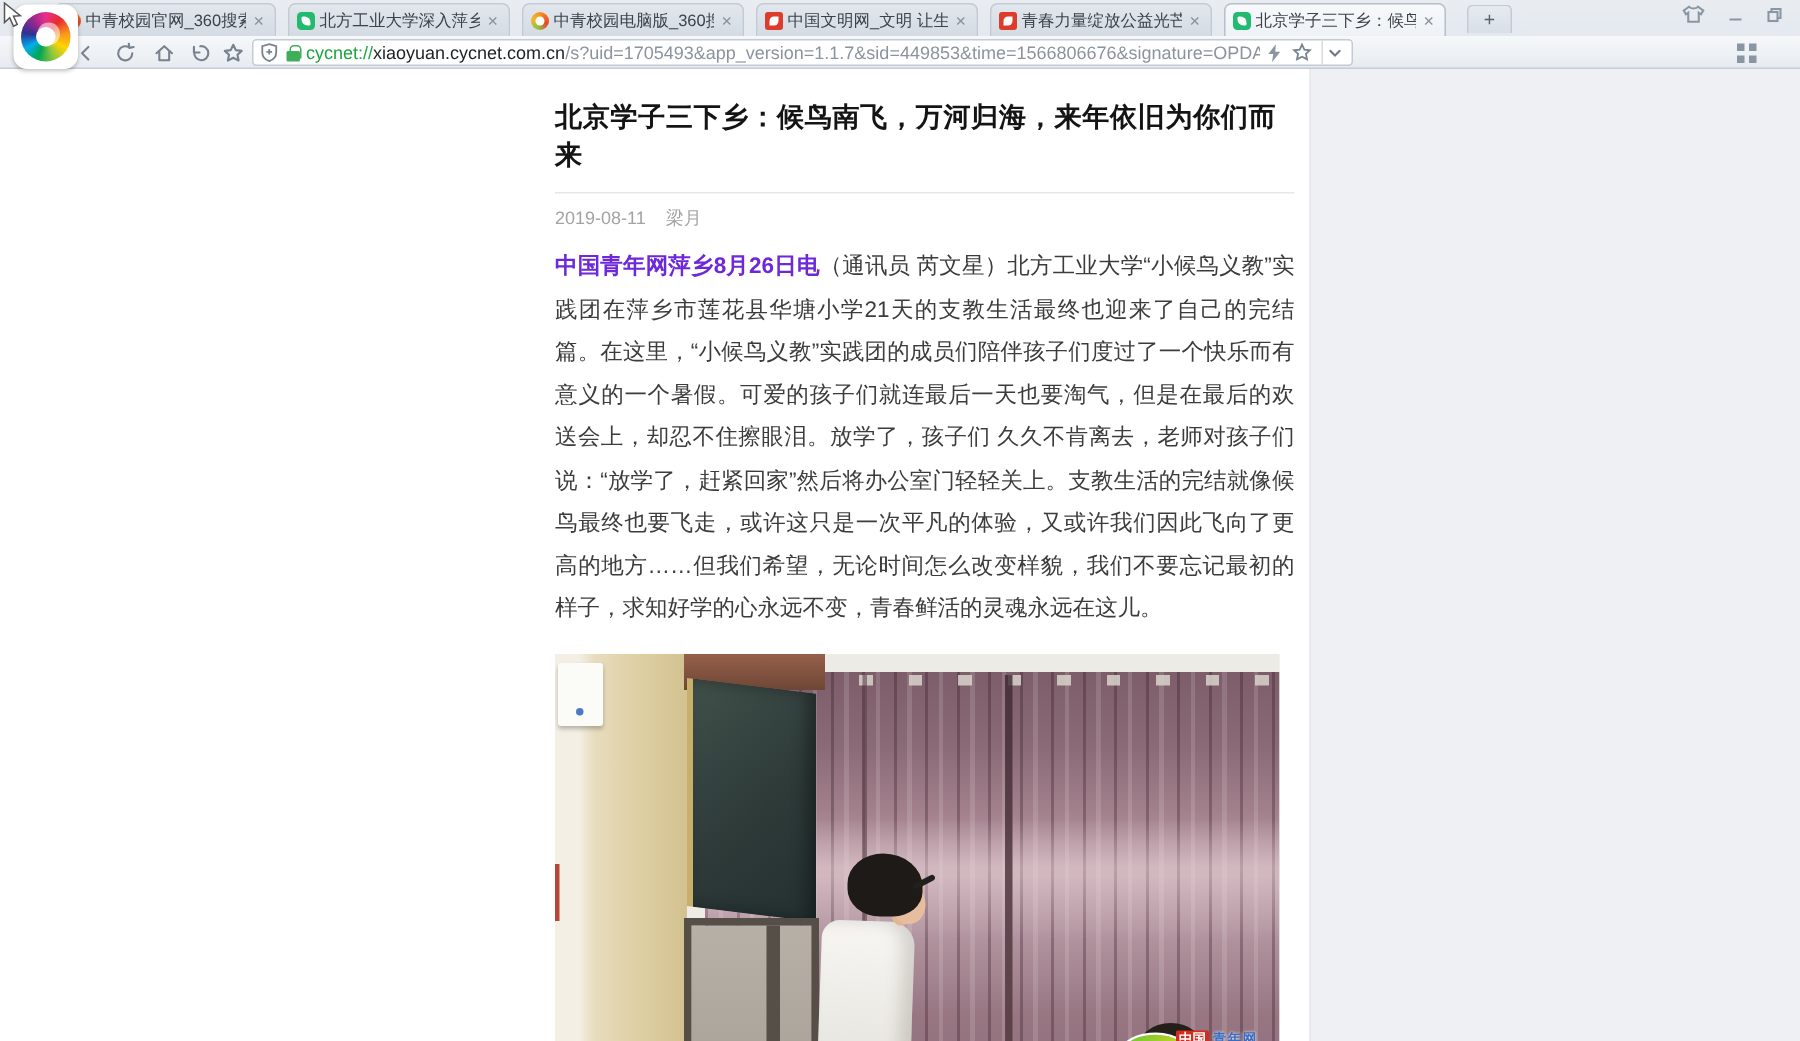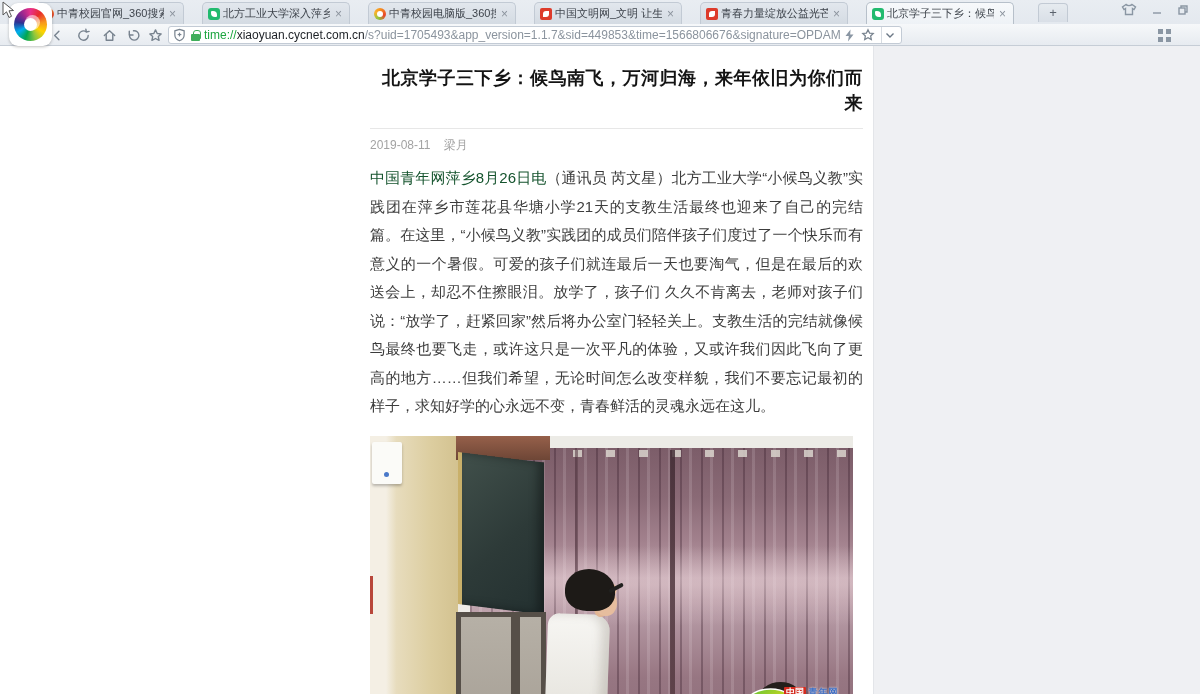--- a/index.html
+++ b/index.html
@@ -12,21 +12,21 @@
             background:linear-gradient(180deg,#e9edf2,#dfe5ec); }
   .tabbar { position:absolute; top:0; left:0; right:0; height:24px; }
   .logo { position:absolute; top:3px; left:9px; width:43px; height:43px; background:#fff;
           border-radius:9px; box-shadow:0 1px 3px rgba(0,0,0,.25); z-index:30;
           display:flex; align-items:center; justify-content:center; }
   .pinwheel { width:33px; height:33px; border-radius:50%;
           background:conic-gradient(#e8308a,#e82c2c,#f7941d,#ffd400,#8dc63f,#00a650,#00aeef,#2e3192,#92278f,#e8308a); position:relative; }
   .pinwheel::after { content:""; position:absolute; left:10px; top:10px; width:13px; height:13px;
           background:#fff; border-radius:50%; box-shadow:2px -2px 0 1px rgba(255,255,255,.55); }
 
-  .tabs { position:absolute; left:36px; top:2px; display:flex; gap:18px; height:22px; }
+  .tabs { position:absolute; left:36px; top:2px; display:flex; gap:8px; height:22px; }
   .tab { width:148px; height:22px; display:flex; align-items:center; padding:0 5px;
          border:1px solid #c2cad4; border-bottom:none; border-radius:5px 5px 0 0;
          background:linear-gradient(180deg,#e2e7ed,#d4dbe3); overflow:hidden; cursor:default; }
   .tab.active { background:linear-gradient(180deg,#f7f9fb,#eef2f6); border-color:#b7c0ca; }
   .tab-label { flex:1; font-size:11px; color:#3d434b; white-space:nowrap; overflow:hidden; margin:0 3px; }
   .tab-close { font-size:12px; color:#8b939d; padding:0 2px; line-height:1; }
   .tab-ico { width:12px; height:12px; flex:0 0 12px; border-radius:3px; position:relative; }
   .ico-ring { border-radius:50%; background:conic-gradient(#f7941d,#e8442c 30%,#8dc63f 55%,#f7b32c 80%,#f7941d); }
   .ico-ring::after { content:""; position:absolute; inset:3px; background:#fff; border-radius:50%; }
   .ico-green { background:#21ba6e; }
@@ -77,26 +77,26 @@
         linear-gradient(#8a96a3,#8a96a3) 0 8px/5px 5px no-repeat,
         linear-gradient(#8a96a3,#8a96a3) 8px 8px/5px 5px no-repeat; }
 
   .mouse-cursor { position:absolute; left:2px; top:1px; z-index:40; }
 
   
   .page { position:absolute; top:46px; left:0; width:1200px; height:648px; background:#fff; }
   .side-gray { position:absolute; left:873px; top:0; width:327px; height:648px; background:#eff0f3; border-left:1px solid #e3e5e9; }
 
   .article { position:absolute; left:370px; top:20px; width:493px; }
-  .a-title { font-size:18px; line-height:25px; color:#141414; font-weight:bold; letter-spacing:.5px;text-align:right; }
+  .a-title { font-size:18px; line-height:25px; color:#141414; font-weight:bold; letter-spacing:.5px; }
   .a-rule { border-bottom:1px solid #e7e7e7; margin-top:12px; }
   .a-meta { margin-top:8px; font-size:12px; color:#a3a3a3; }
   .a-meta .a-author { margin-left:10px; }
   .a-body { margin-top:10px; font-size:15px; line-height:28.5px; color:#3c3c3c; text-align:justify; }
-  .a-body .lead { font-weight:normal; color:#14532d; }
+  .a-body .lead { font-weight:bold; color:#6d28d9; }
 
   
   .photo { position:relative; margin-top:15px; width:483px; height:322px; background:#efece7; overflow:hidden; }
   .ph-wall-top { position:absolute; left:85px; right:0; top:0; height:14px; background:#ecebe6; }
   .ph-curtain { position:absolute; left:100px; right:0; top:12px; bottom:0;
       background:
         repeating-linear-gradient(90deg, rgba(52,26,40,.32) 0 2px, rgba(0,0,0,0) 2px 9px, rgba(255,244,248,.14) 9px 12px, rgba(0,0,0,0) 12px 21px),
         linear-gradient(180deg,#7c5d69 0%, #8a6a76 16%, #a2818d 30%, #c0a3ac 44%, #b295a0 56%, #977682 74%, #8d6e7a 92%, #957784 100%); }
   .ph-band { position:absolute; left:100px; right:0; top:110px; height:80px; background:linear-gradient(180deg,rgba(236,214,220,0),rgba(236,214,220,.45) 40%,rgba(236,214,220,0)); }
   .ph-hooks { position:absolute; left:104px; right:4px; top:14px; height:7px;
@@ -233,21 +233,21 @@
       <div class="addressbar">
         <span class="ab-shield">
           <svg width="13" height="14" viewBox="0 0 14 15" fill="none" stroke="#78838f" stroke-width="1.3">
               <path d="M7 1.5 L12 3 V7.5 C12 10.5 9.8 12.7 7 13.7 C4.2 12.7 2 10.5 2 7.5 V3 Z"></path>
               <line x1="7" y1="5" x2="7" y2="9"></line>
               <line x1="5" y1="7" x2="9" y2="7"></line>
             </svg>
           </span>
         <span class="ab-lock"></span>
         <span class="url">
-          <span class="scheme">time://</span><span class="host">xiaoyuan.cycnet.com.cn</span><span class="path">/s?uid=1705493&amp;app_version=1.1.7&amp;sid=449853&amp;time=1566806676&amp;signature=OPDAM2LbdQB6J8l</span>
+          <span class="scheme">cycnet://</span><span class="host">xiaoyuan.cycnet.com.cn</span><span class="path">/s?uid=1705493&amp;app_version=1.1.7&amp;sid=449853&amp;time=1566806676&amp;signature=OPDAM2LbdQB6J8l</span>
         </span>
         <span class="ab-right">
           <span>
             <svg width="11" height="13" viewBox="0 0 11 13">
                 <path d="M6.5 0.5 L1.5 7 H4.8 L4 12.5 L9.5 5.5 H6.2 Z" fill="#8a96a3"></path>
               </svg>
             </span>
           <span>
             <svg width="14" height="14" viewBox="0 0 16 16" fill="none" stroke="#78838f" stroke-width="1.4">
                 <path d="M8 2 L9.8 5.8 L14 6.3 L11 9.1 L11.8 13.2 L8 11.2 L4.2 13.2 L5 9.1 L2 6.3 L6.2 5.8 Z"></path>

